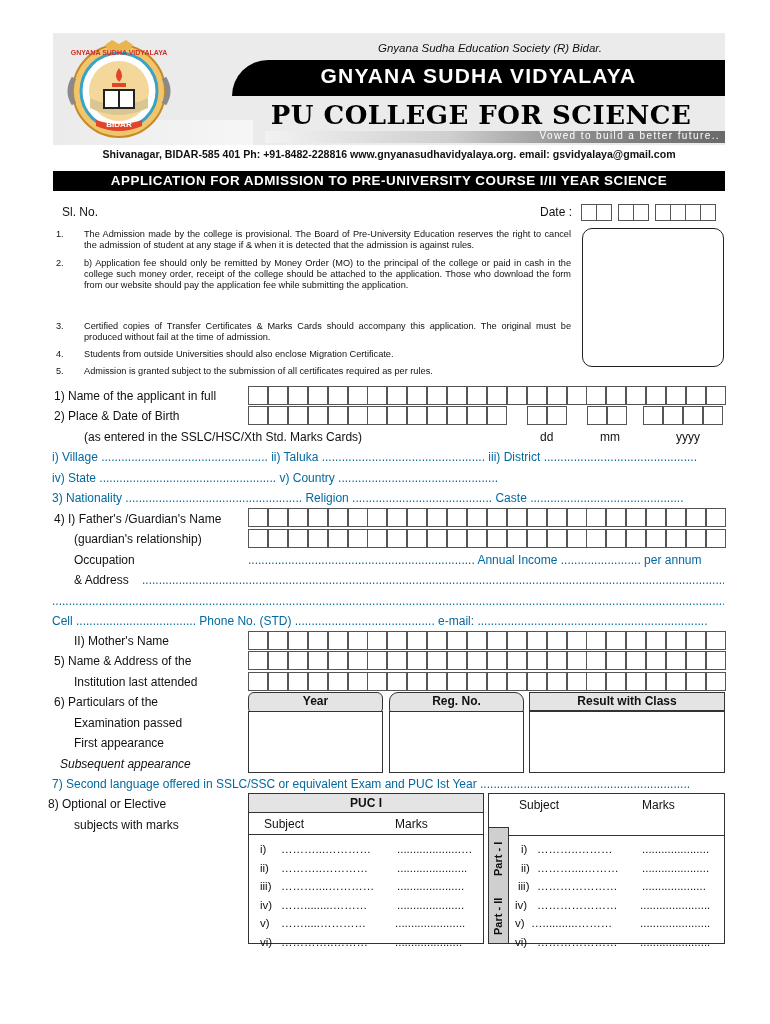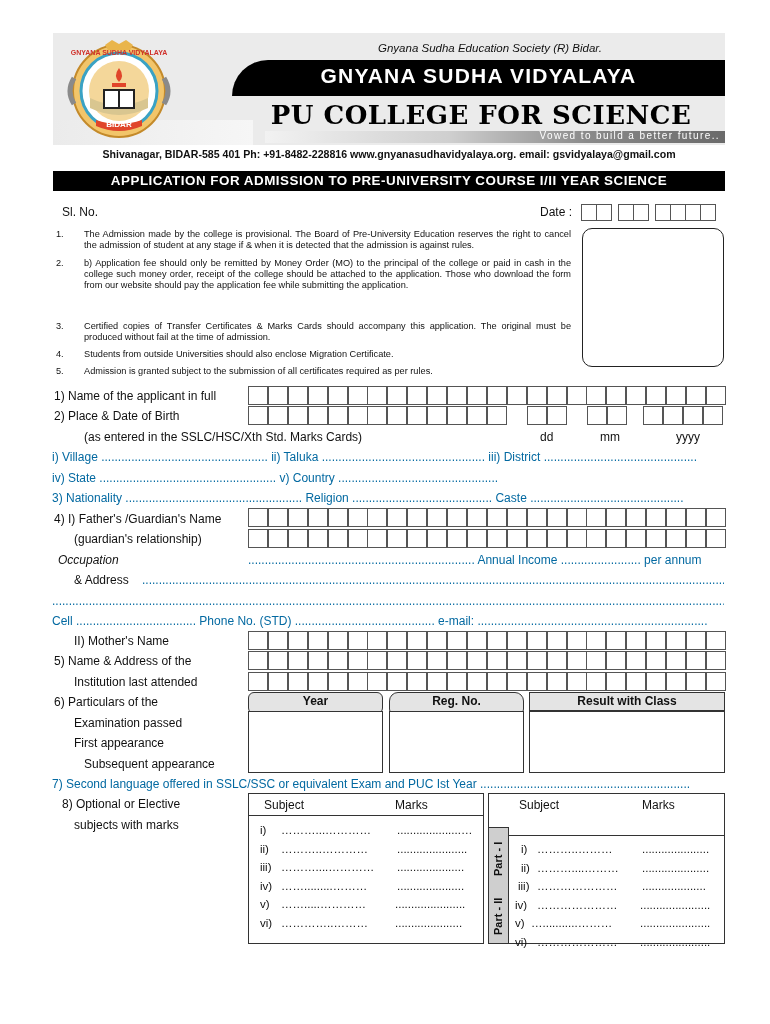--- a/index.html
+++ b/index.html
@@ -246,21 +246,21 @@
     <div class="box"></div>
     <div class="box"></div>
     <div class="box"></div>
     <div class="box"></div>
     <div class="box"></div>
     <div class="box"></div>
     <div class="box"></div>
     <div class="box"></div>
   </div>
 
-<div class="abs lbl" style="left:58px; top:553px;font-style:italic;">Occupation</div>
+<div class="abs lbl" style="left:74px; top:553px;">Occupation</div>
 <div class="abs dots" style="left:248px; top:553px; width:478px;">.................................................................... Annual  Income ........................ per annum</div>
 
 <div class="abs lbl" style="left:74px; top:573px;">&amp; Address</div>
 <div class="abs dots" style="left:142px; top:573px; width:582px;">..........................................................................................................................................................................................</div>
 <div class="abs dots" style="left:52px; top:594px; width:672px;">.........................................................................................................................................................................................................................................</div>
 
 <div class="abs dots" style="left:52px; top:614px; width:672px;">Cell ....................................  Phone No. (STD) ..........................................  e-mail: .....................................................................</div>
 
 <div class="abs lbl" style="left:74px; top:634px;">II) Mother's Name</div>
 <div class="abs boxrow cells" style="top:631px;">
@@ -341,35 +341,36 @@
     <div class="box"></div>
     <div class="box"></div>
     <div class="box"></div>
     <div class="box"></div>
     <div class="box"></div>
   </div>
 
 <div class="abs lbl" style="left:54px; top:695px;">6)  Particulars of the</div>
 <div class="abs lbl" style="left:74px; top:716px;">Examination passed</div>
 <div class="abs lbl" style="left:74px; top:736px;">First appearance</div>
-<div class="abs lbl" style="left:84px; top:757px;">Subsequent appearance</div>
+<div class="abs lbl" style="left:60px; top:757px;font-style:italic;">Subsequent appearance</div>
 
 <div class="abs th" style="left:248px; top:692px; width:135px; height:22px;border-radius:6px;">Year</div>
 <div class="abs th" style="left:389px; top:692px; width:135px; height:26px;border-radius:9px;">Reg. No.</div>
 <div class="abs th" style="left:529px; top:692px; width:196px; height:19px;">Result with Class</div>
 <div class="abs td" style="left:248px; top:711px; width:135px; height:62px;"></div>
 <div class="abs td" style="left:389px; top:711px; width:135px; height:62px;"></div>
 <div class="abs td" style="left:529px; top:711px; width:196px; height:62px;"></div>
 
 <div class="abs dots" style="left:52px; top:777px; width:672px;">7)  Second language offered in SSLC/SSC or equivalent Exam and PUC Ist Year  ...............................................................</div>
 
-<div class="abs lbl" style="left:62px; top:797px;text-align:right;">8)  Optional or Elective</div>
+<div class="abs lbl" style="left:48px; top:797px;text-align:right;">8)  Optional or Elective</div>
 <div class="abs lbl" style="left:74px; top:818px;">subjects with marks</div>
 
 <div class="abs subj-box" style="left:248px; top:793px; width:236px; height:151px;">
+  <div class="subj-head">PUC I</div>
   <div class="subj-cols">
     <span style="position:absolute; left:15px;">Subject</span>
     <span style="position:absolute; left:146px;">Marks</span>
   </div>
   <div style="padding-top:5px;">
     <div class="subj-line">
         <span style="position:absolute; left:11px;">i)</span>
         <span style="position:absolute; left:32px;">………...…………</span>
         <span style="position:absolute; left:148px;">....................…</span>
       </div>

